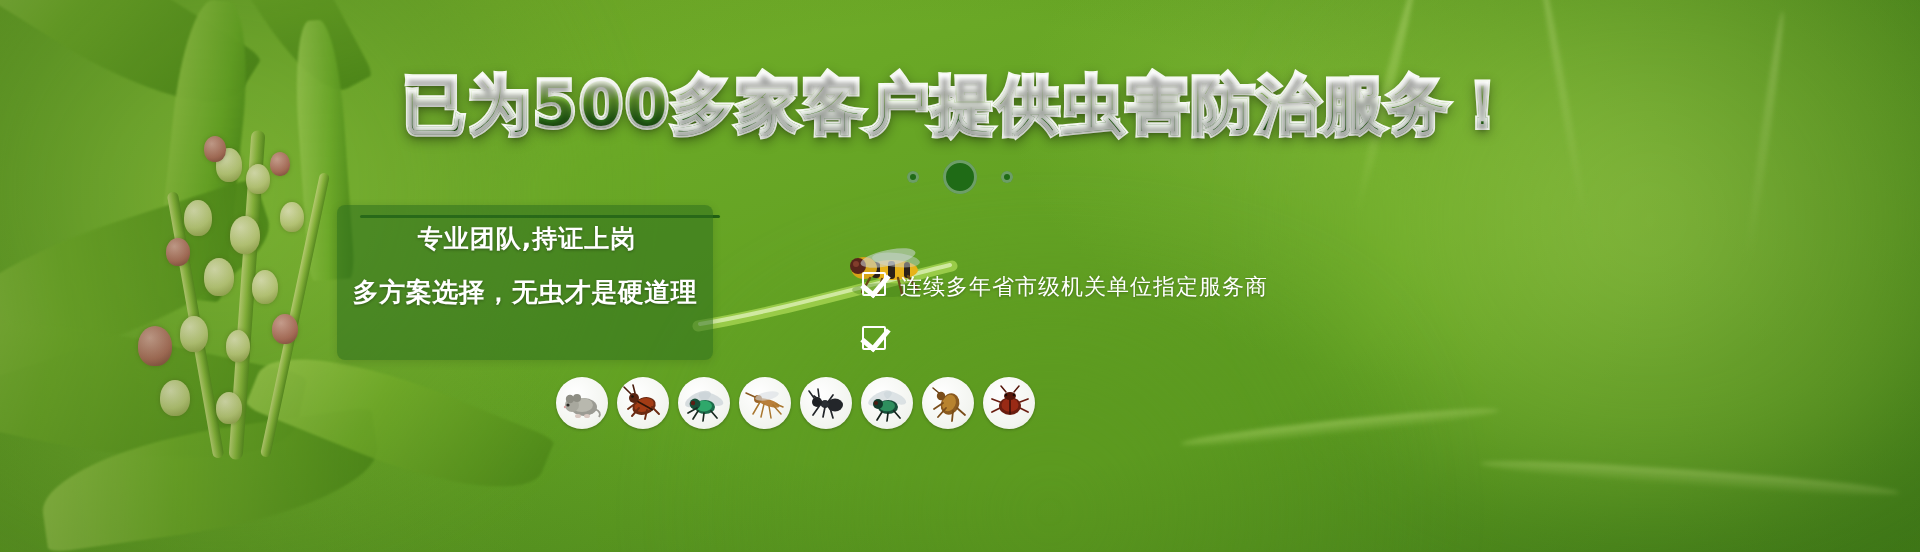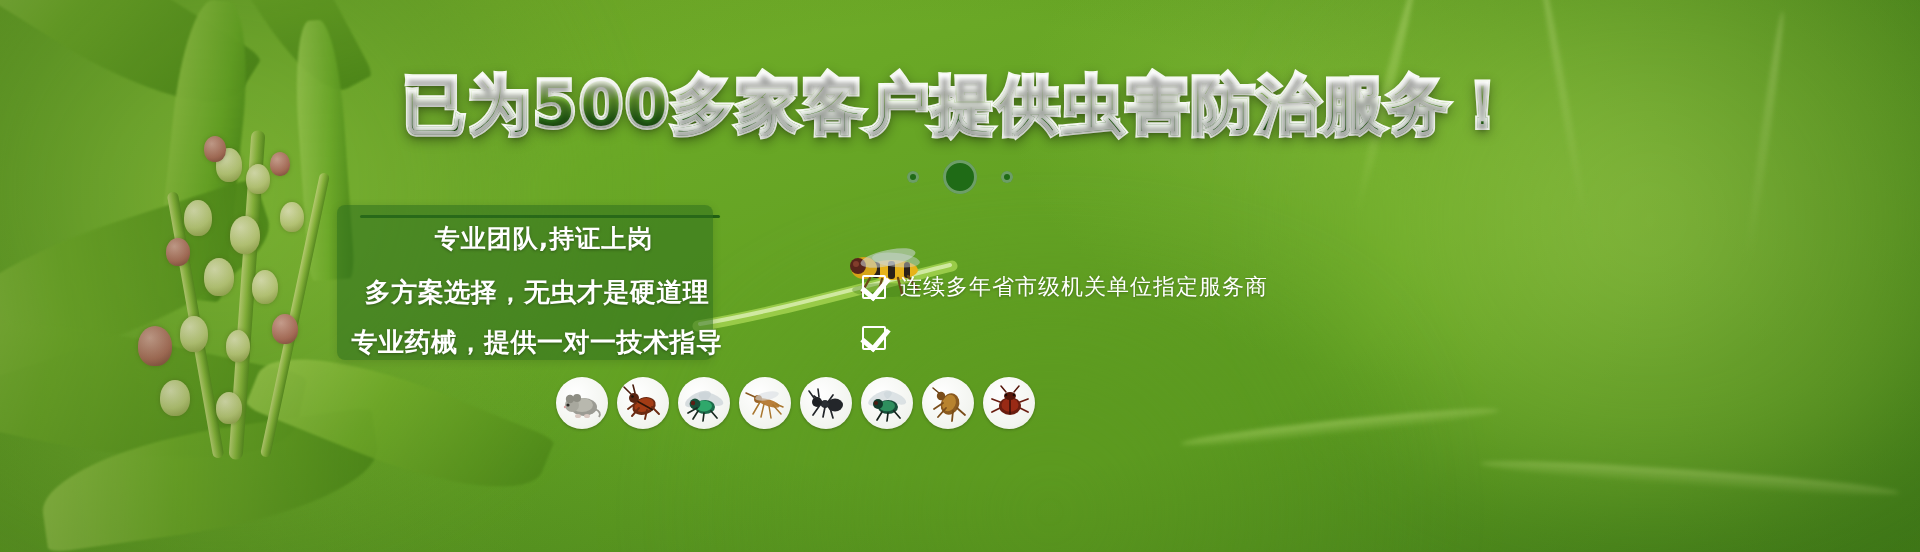--- a/index.html
+++ b/index.html
@@ -113,32 +113,32 @@
   .info-line {
     position:absolute; left:0; right:0;
     text-align:center; color:#ffffff;
     font-family:"DejaVu Sans","Liberation Sans",sans-serif;
     font-weight:bold; white-space:nowrap;
     text-shadow:0 1px 3px rgba(0,0,0,.35);
   }
   .info-line.n1 { top:222px; font-size:25px; letter-spacing:1px; }
   .info-line.n2 { top:275px; font-size:26px; letter-spacing:.5px; }
   .info-line.n3 { top:325px; font-size:26px; letter-spacing:.5px; }
-  .info-line.n1, .info-line.n2, .info-line.n3 { left:356px; width:376px; }
-  .info-line.n2, .info-line.n3 { left:332px; width:410px;font-family:Liberation Mono, monospace; }
+  .info-line.n1, .info-line.n2, .info-line.n3 { left:339px; width:376px; }
+  .info-line.n2, .info-line.n3 { left:320px; width:410px;font-family:Liberation Mono, monospace; }
 
   
   .box-rule {
     position:absolute; left:360px; top:215px; width:360px; height:3px;
     background:#1b5c12; opacity:.9; border-radius:2px;
   }
 
   
   .checklist { position:absolute; left:862px; top:272px; }
-  .check-item { display:flex; align-items:center; margin-bottom:24px; }
+  .check-item { display:flex; align-items:flex-start; margin-bottom:24px; }
   .check-box {
     width:24px; height:24px; margin-right:14px; position:relative; flex:none;
     border:2px solid #ffffff; border-radius:2px;
   }
   .check-box::after {
     content:""; position:absolute; left:3px; top:-5px;
     width:12px; height:22px;
     border-right:5px solid #ffffff; border-bottom:5px solid #ffffff;
     transform:rotate(40deg);
   }
@@ -242,21 +242,20 @@
     <span class="dot s"></span>
     <span class="dot m"></span>
     <span class="dot s"></span>
   </div>
 
   <div class="box-rule"></div>
 
   <div class="info-box"></div>
   <div class="info-line n1">专业团队,持证上岗</div>
   <div class="info-line n2">多方案选择，无虫才是硬道理</div>
-  <div class="info-line n3">专业药械，提供一对一技术指导</div>
 
   <div class="checklist">
     <div class="check-item">
       <span class="check-box"></span>
       <span class="check-text">连续多年省市级机关单位指定服务商</span>
     </div>
     <div class="check-item">
       <span class="check-box"></span>
     </div>
   </div>

